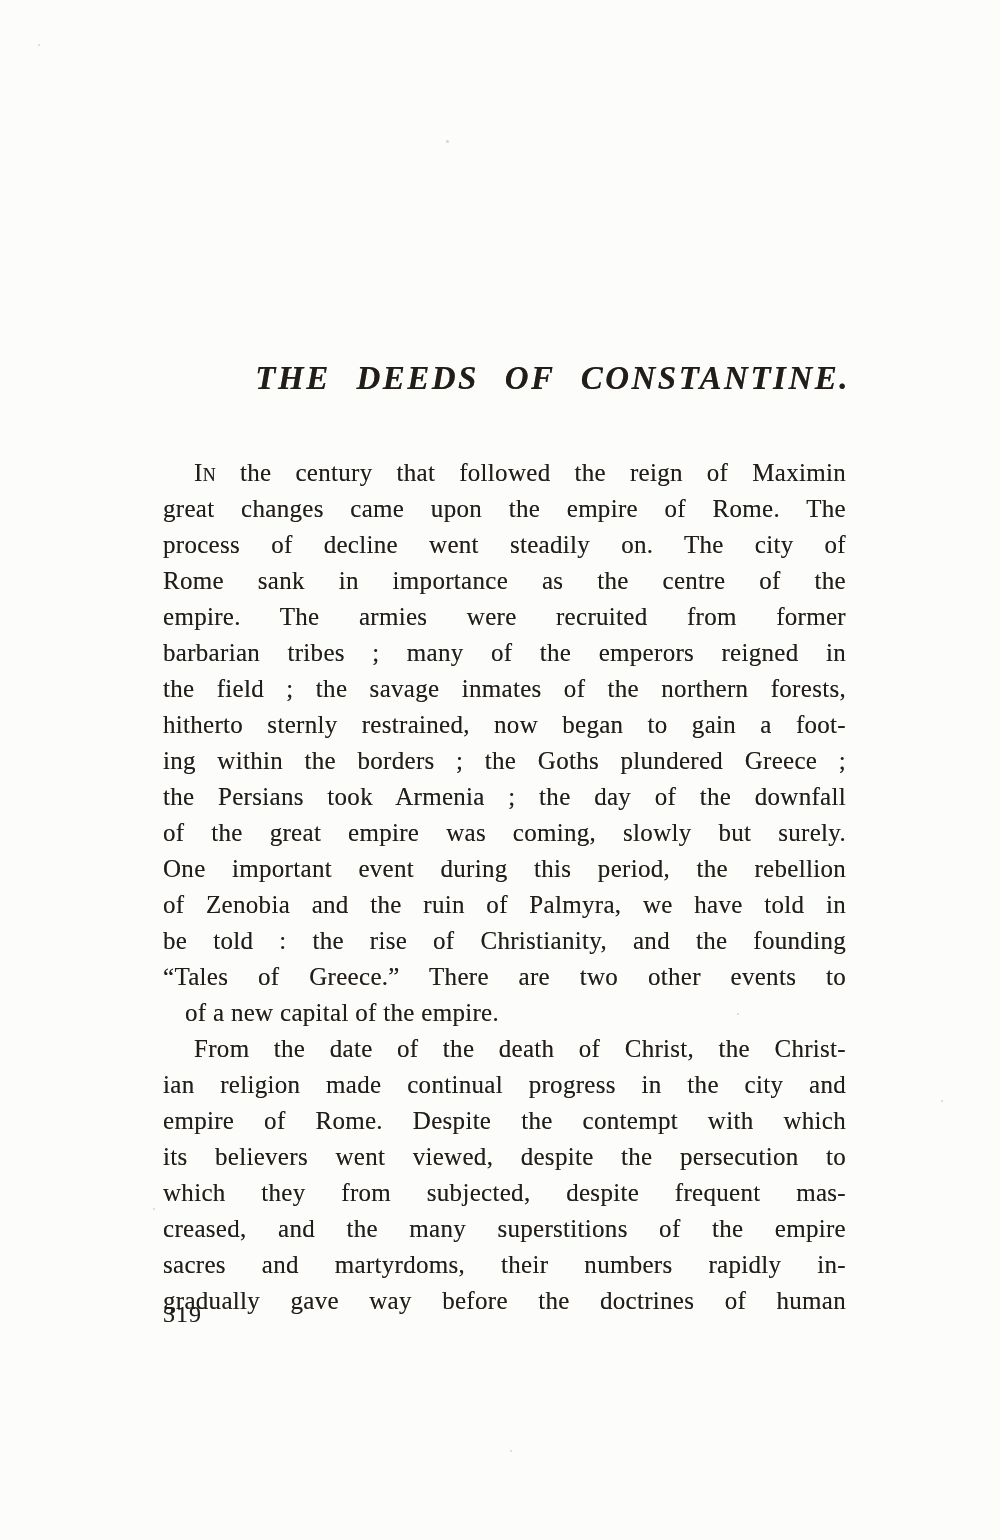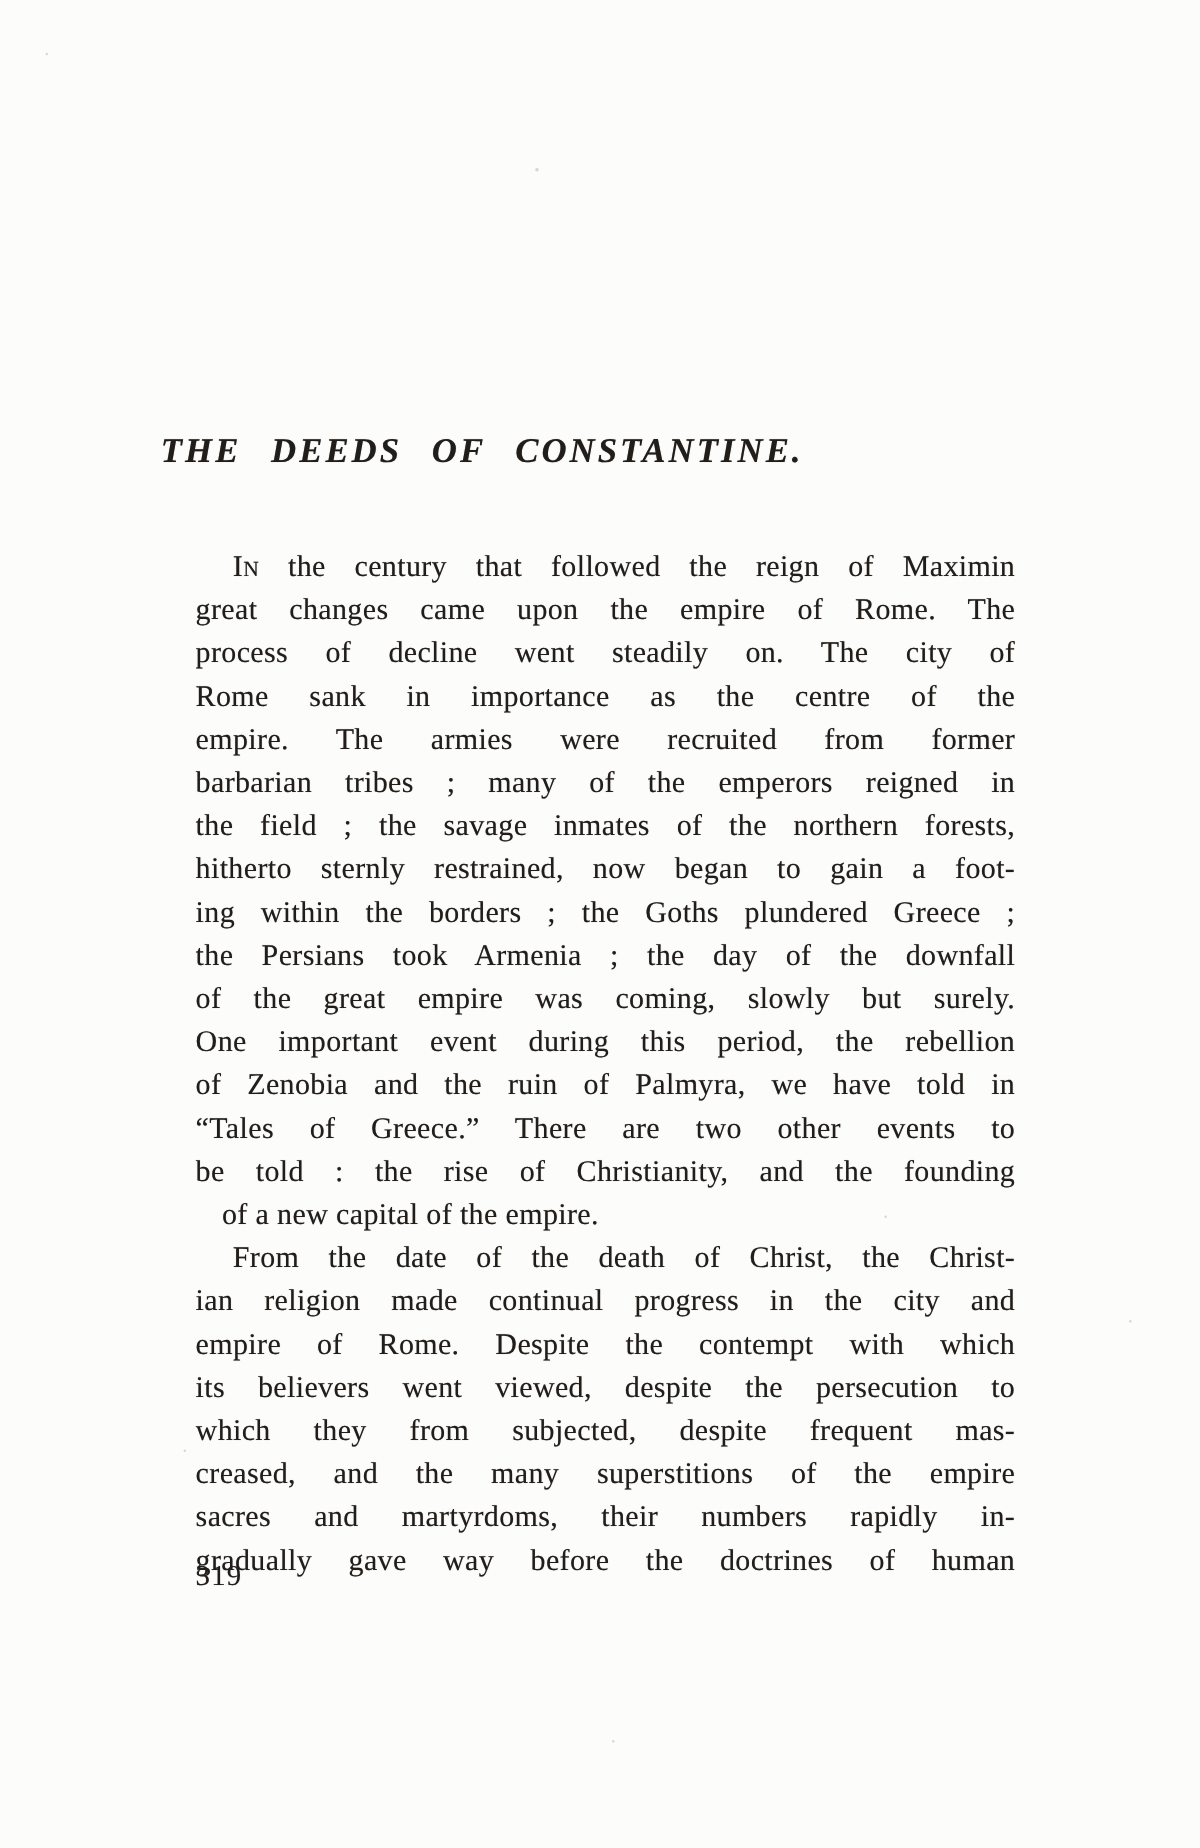--- a/index.html
+++ b/index.html
@@ -6,26 +6,26 @@
   .page {
     position:relative;
     width:1000px; height:1540px;
     background:#fcfcfb;
     font-family:"Liberation Serif", serif;
     color:#211d19;
     overflow:hidden;
   }
   .title {
     position:absolute;
-    top:360px; left:134px; width:706px;
+    top:360px; left:144px; width:706px;
     margin:0;
-    text-align:left;
+    text-align:right;
     font-style:italic;
     font-weight:bold;
-    font-size:29px;
+    font-size:33px;
     letter-spacing:2.5px;
     word-spacing:15px;
     white-space:nowrap;
     text-shadow:0 0 0.6px rgba(32,28,22,0.55);
   }
   .text-block {
     position:absolute;
     top:455px; left:163px; width:683px;
     font-size:25px;
     letter-spacing:0.3px;
@@ -80,22 +80,22 @@
       <span class="line" style="display:block">Rome sank in importance as the centre of the</span>
       <span class="line" style="display:block">empire.  The armies were recruited from former</span>
       <span class="line" style="display:block">barbarian tribes ; many of the emperors reigned in</span>
       <span class="line" style="display:block">the field ; the savage inmates of the northern forests,</span>
       <span class="line" style="display:block">hitherto sternly restrained, now began to gain a foot-</span>
       <span class="line" style="display:block">ing within the borders ; the Goths plundered Greece ;</span>
       <span class="line" style="display:block">the Persians took Armenia ; the day of the downfall</span>
       <span class="line" style="display:block">of the great empire was coming, slowly but surely.</span>
       <span class="line" style="display:block">One important event during this period, the rebellion</span>
       <span class="line" style="display:block">of Zenobia and the ruin of Palmyra, we have told in</span>
+      <span class="line" style="display:block">be told : the rise of Christianity, and the founding</span>
       <span class="line" style="display:block">“Tales of Greece.”  There are two other events to</span>
-      <span class="line" style="display:block">be told : the rise of Christianity, and the founding</span>
       <span class="line flush" style="display:block">of a new capital of the empire.</span>
     </p>
 
     <p class="para">
       <span class="line indent" style="display:block">From the date of the death of Christ, the Christ-</span>
       <span class="line" style="display:block">ian religion made continual progress in the city and</span>
       <span class="line" style="display:block">empire of Rome.  Despite the contempt with which</span>
       <span class="line" style="display:block">its believers went viewed, despite the persecution to</span>
       <span class="line" style="display:block">which they from subjected, despite frequent mas-</span>
       <span class="line" style="display:block">creased, and the many superstitions of the empire</span>

